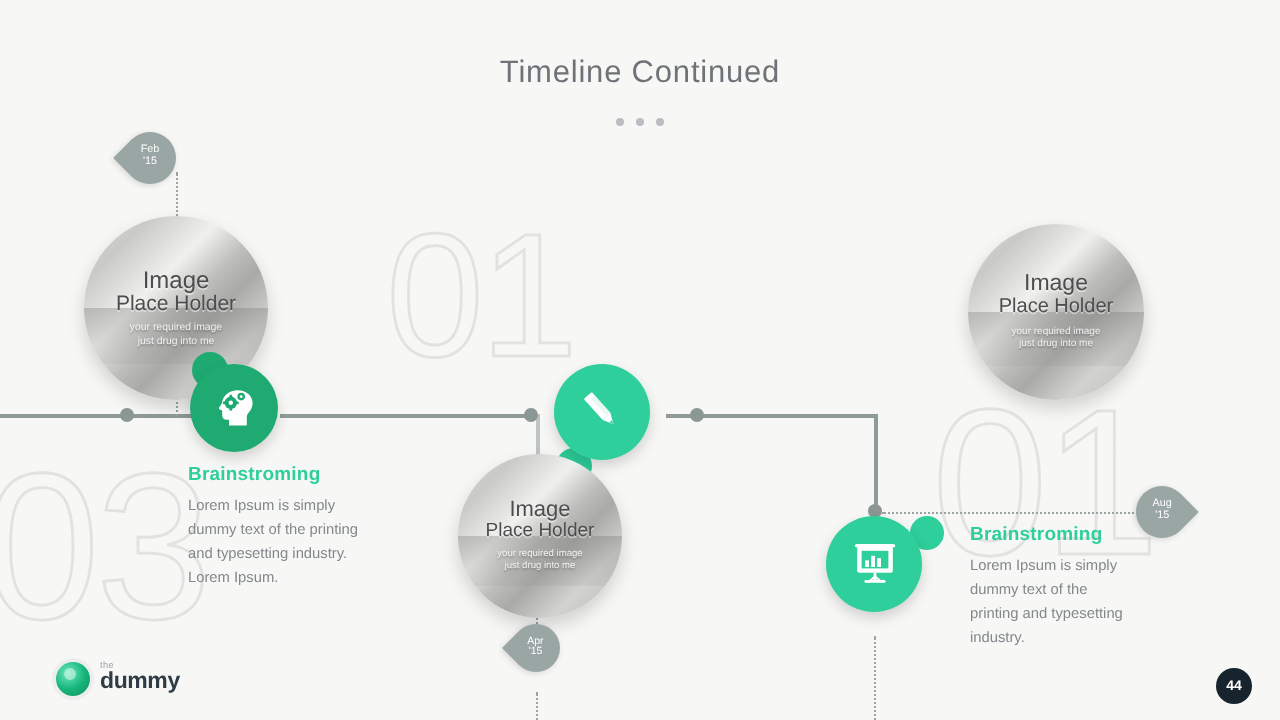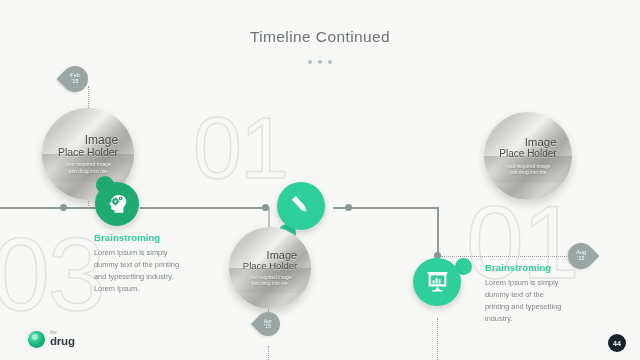--- a/index.html
+++ b/index.html
@@ -61,21 +61,21 @@
   .imgcircle{
     position:absolute;border-radius:50%;
     background:
       linear-gradient(135deg,#d9d9d7 0%,#c9c9c7 18%,#f0f0ee 38%,
                       #bdbdbb 52%,#a9a9a7 62%,#d2d2d0 78%,#bcbcba 100%);
     box-shadow:0 4px 9px rgba(0,0,0,.16);
     overflow:hidden;
     display:flex;flex-direction:column;align-items:center;justify-content:center;
   }
   .imgcircle .ph-title{
-    color:#4d4d4d;text-align:right;line-height:1.04;
+    color:#4d4d4d;text-align:center;line-height:1.04;
     text-shadow:0 1px 0 rgba(255,255,255,.45);
   }
   .imgcircle .ph-t1{display:block;}
   .imgcircle .ph-t2{display:block;}
   .imgcircle .ph-sub{
     color:#f2f2f2;text-align:center;line-height:1.2;
     margin-top:4px;
     text-shadow:0 1px 1px rgba(0,0,0,.25);
   }
   .band{
@@ -297,19 +297,19 @@
 
   <div class="block" style="left:485px;top:262px;width:82px;">
     <h3>Brainstroming</h3>
     <p>Lorem Ipsum is simply dummy text of the printing and typesetting industry.</p>
   </div>
 
   <div class="logo">
     <div class="logo-mark"></div>
     <div class="logo-txt">
       <span class="logo-the">the</span>
-      <span class="logo-zero">drug</span>
+      <span class="logo-zero">dummy</span>
     </div>
   </div>
 
   <div class="pagenum">44</div>
 
 </div>
 
 </body></html>

